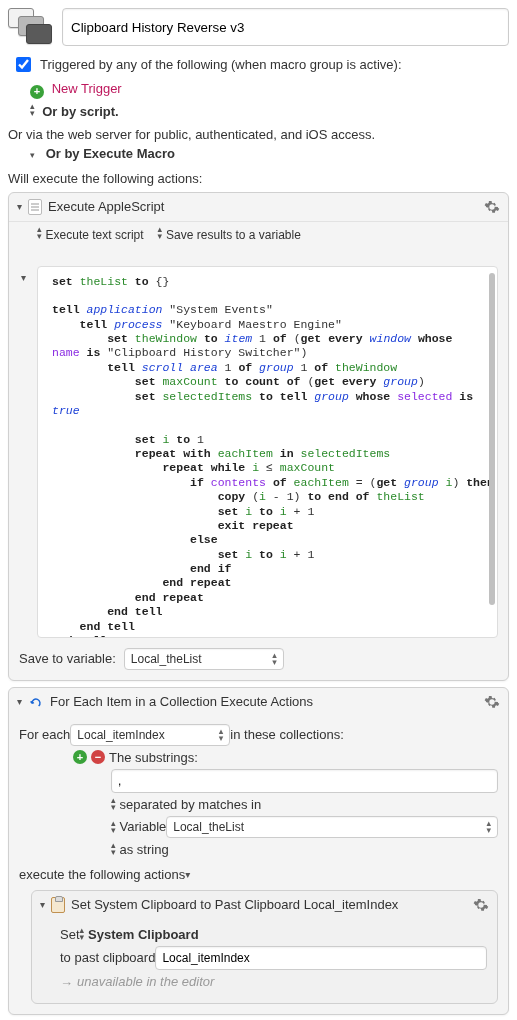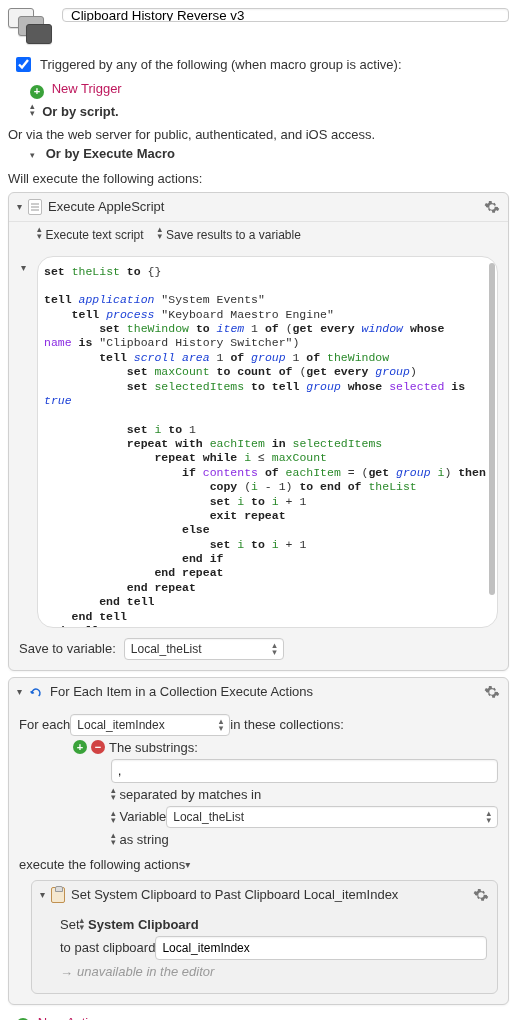--- a/index.html
+++ b/index.html
@@ -16,21 +16,21 @@
   .stacked-icons { width: 46px; height: 40px; position: relative; flex-shrink: 0; }
   .sicon { position: absolute; width: 26px; height: 20px; border: 1px solid #888; border-radius: 3px; background: #eee; box-shadow: 0 1px 1px rgba(0,0,0,0.15); }
   .sicon.a { left: 0; top: 0; background: #f2f2f2; }
   .sicon.b { left: 10px; top: 8px; background: #b9b9b9; }
   .sicon.c { left: 18px; top: 16px; background: #5a5a5a; border-color: #444; }
   .title-input {
     flex: 1;
     border: 1px solid #ccc;
     border-radius: 4px;
     padding: 4px 8px;
-    height: 14px;
+    height: 38px;
     box-shadow: inset 0 1px 2px rgba(0,0,0,0.06);
   }
   .top-checkbox-row { display: flex; align-items: center; gap: 6px; margin: 6px 0 6px 4px; }
   input[type="checkbox"].mac {
     width: 15px; height: 15px; accent-color: #0a66ff;
   }
   .indent1 { margin-left: 22px; }
   .link-green { color: #be185d; font-weight: 500; }
   .circle-plus, .circle-minus {
     display: inline-flex; width: 14px; height: 14px; border-radius: 50%;
@@ -61,25 +61,25 @@
   .gear svg { width: 16px; height: 16px; }
   .disclosure { color:#555; font-size:10px; cursor:pointer; }
   .page-mini-icon { width:14px; height:16px; background:#fff; border:1px solid #bbb; border-radius:2px; position:relative; }
   .page-mini-icon::before { content:''; position:absolute; left:2px; right:2px; top:3px; height:2px; background:#ccc; box-shadow: 0 3px 0 #ccc, 0 6px 0 #ccc; }
   .loop-icon { width:16px; height:16px; }
   .loop-icon svg { display:block; }
   .clip-icon { width:14px; height:16px; border:1px solid #c09050; border-radius:2px; background:#f5e8d0; position:relative; }
   .clip-icon::after { content:''; position:absolute; top:-2px; left:3px; width:6px; height:4px; border:1px solid #999; border-radius:2px 2px 0 0; background:#ddd;}
   .sub-options { padding: 4px 10px 8px 28px; border-top:1px solid #e2e2e2; display:flex; gap:14px; font-size:12px; color:#333;}
   .code-wrap {
-    margin: 6px 10px 4px 28px;
+    margin: 16px 10px 4px 28px;
     background: #fff;
     border: 1px solid #ddd;
-    border-radius: 16px;
-    padding: 8px 6px 8px 6px;
+    border-radius: 4px;
+    padding: 8px 6px 8px 14px;
     position: relative;
     max-height: 372px;
     overflow: hidden;
   }
   .code-scrollbar {
     position:absolute; right:2px; top:6px; bottom:6px; width:6px;
   }
   .code-scrollbar .thumb { position:absolute; right:0; top:0; width:6px; height:93%; background:#c0c0c0; border-radius:3px; }
   .code {
     font-family: Menlo, Monaco, "Courier New", monospace;

